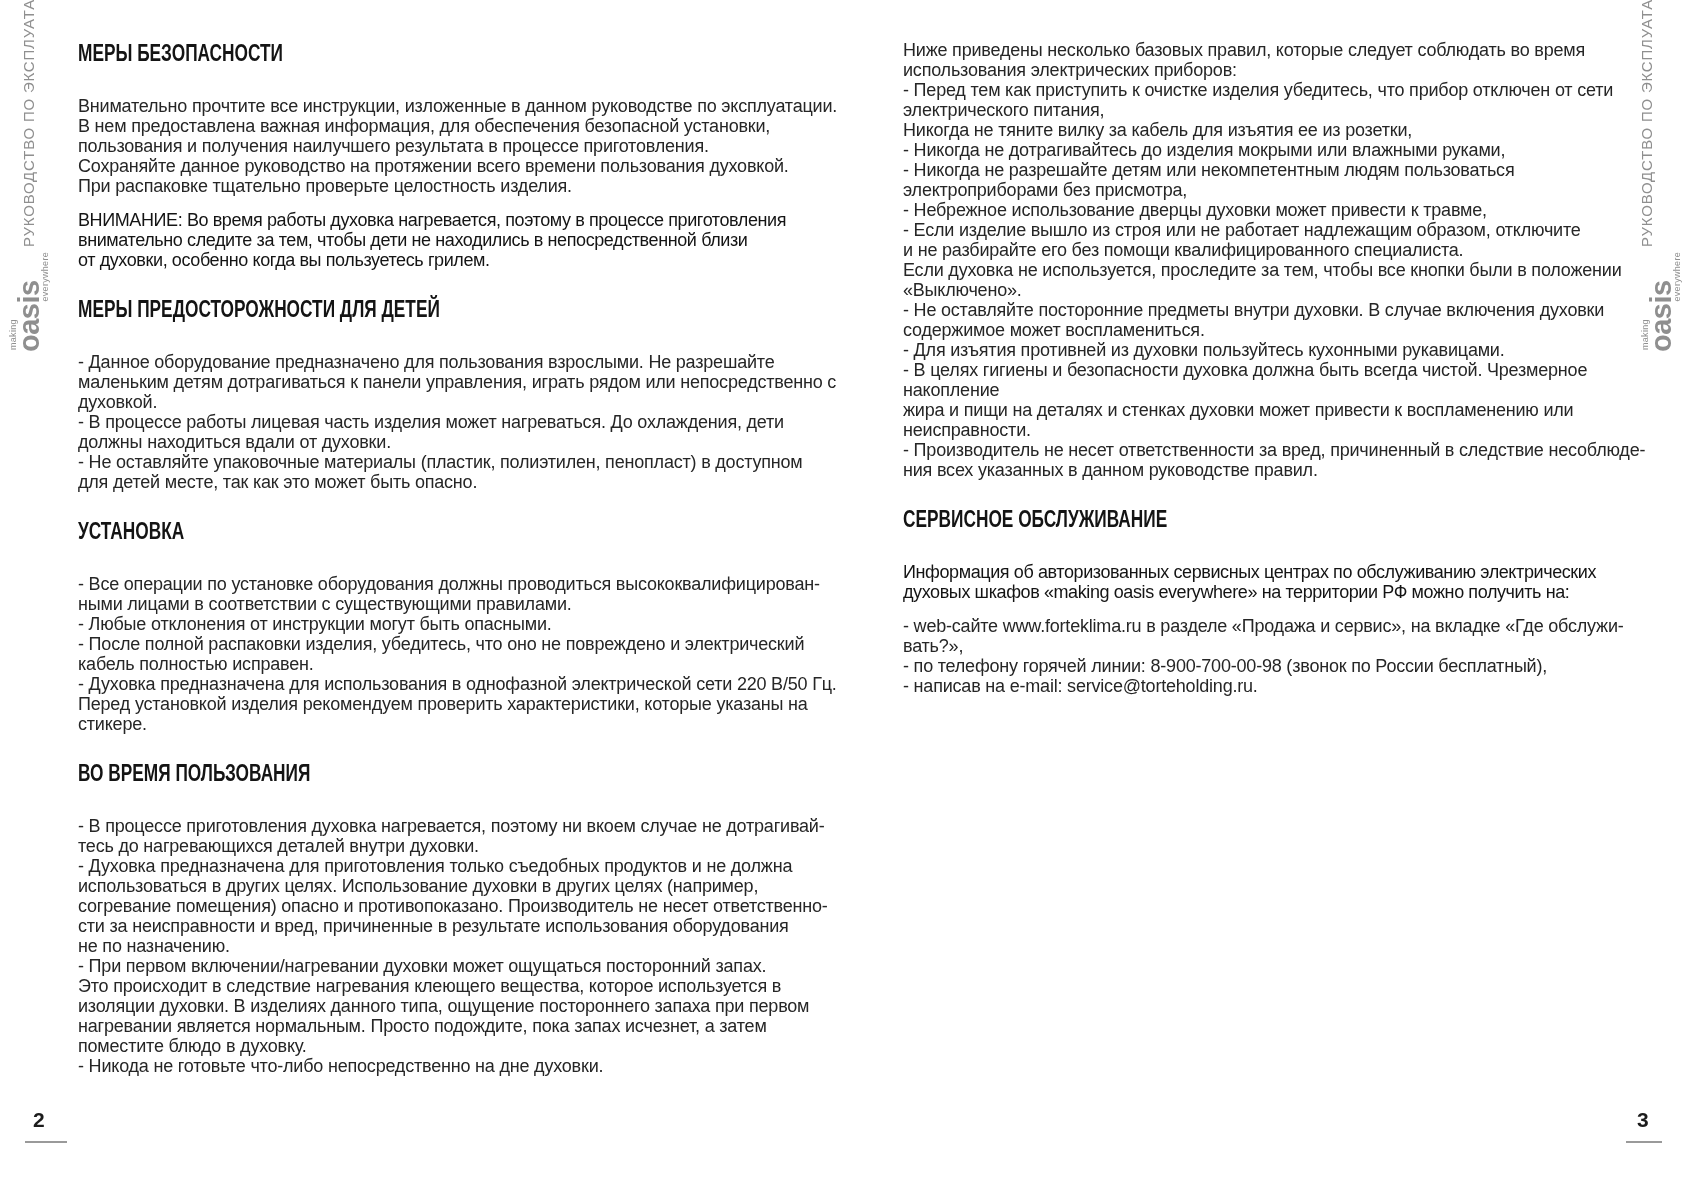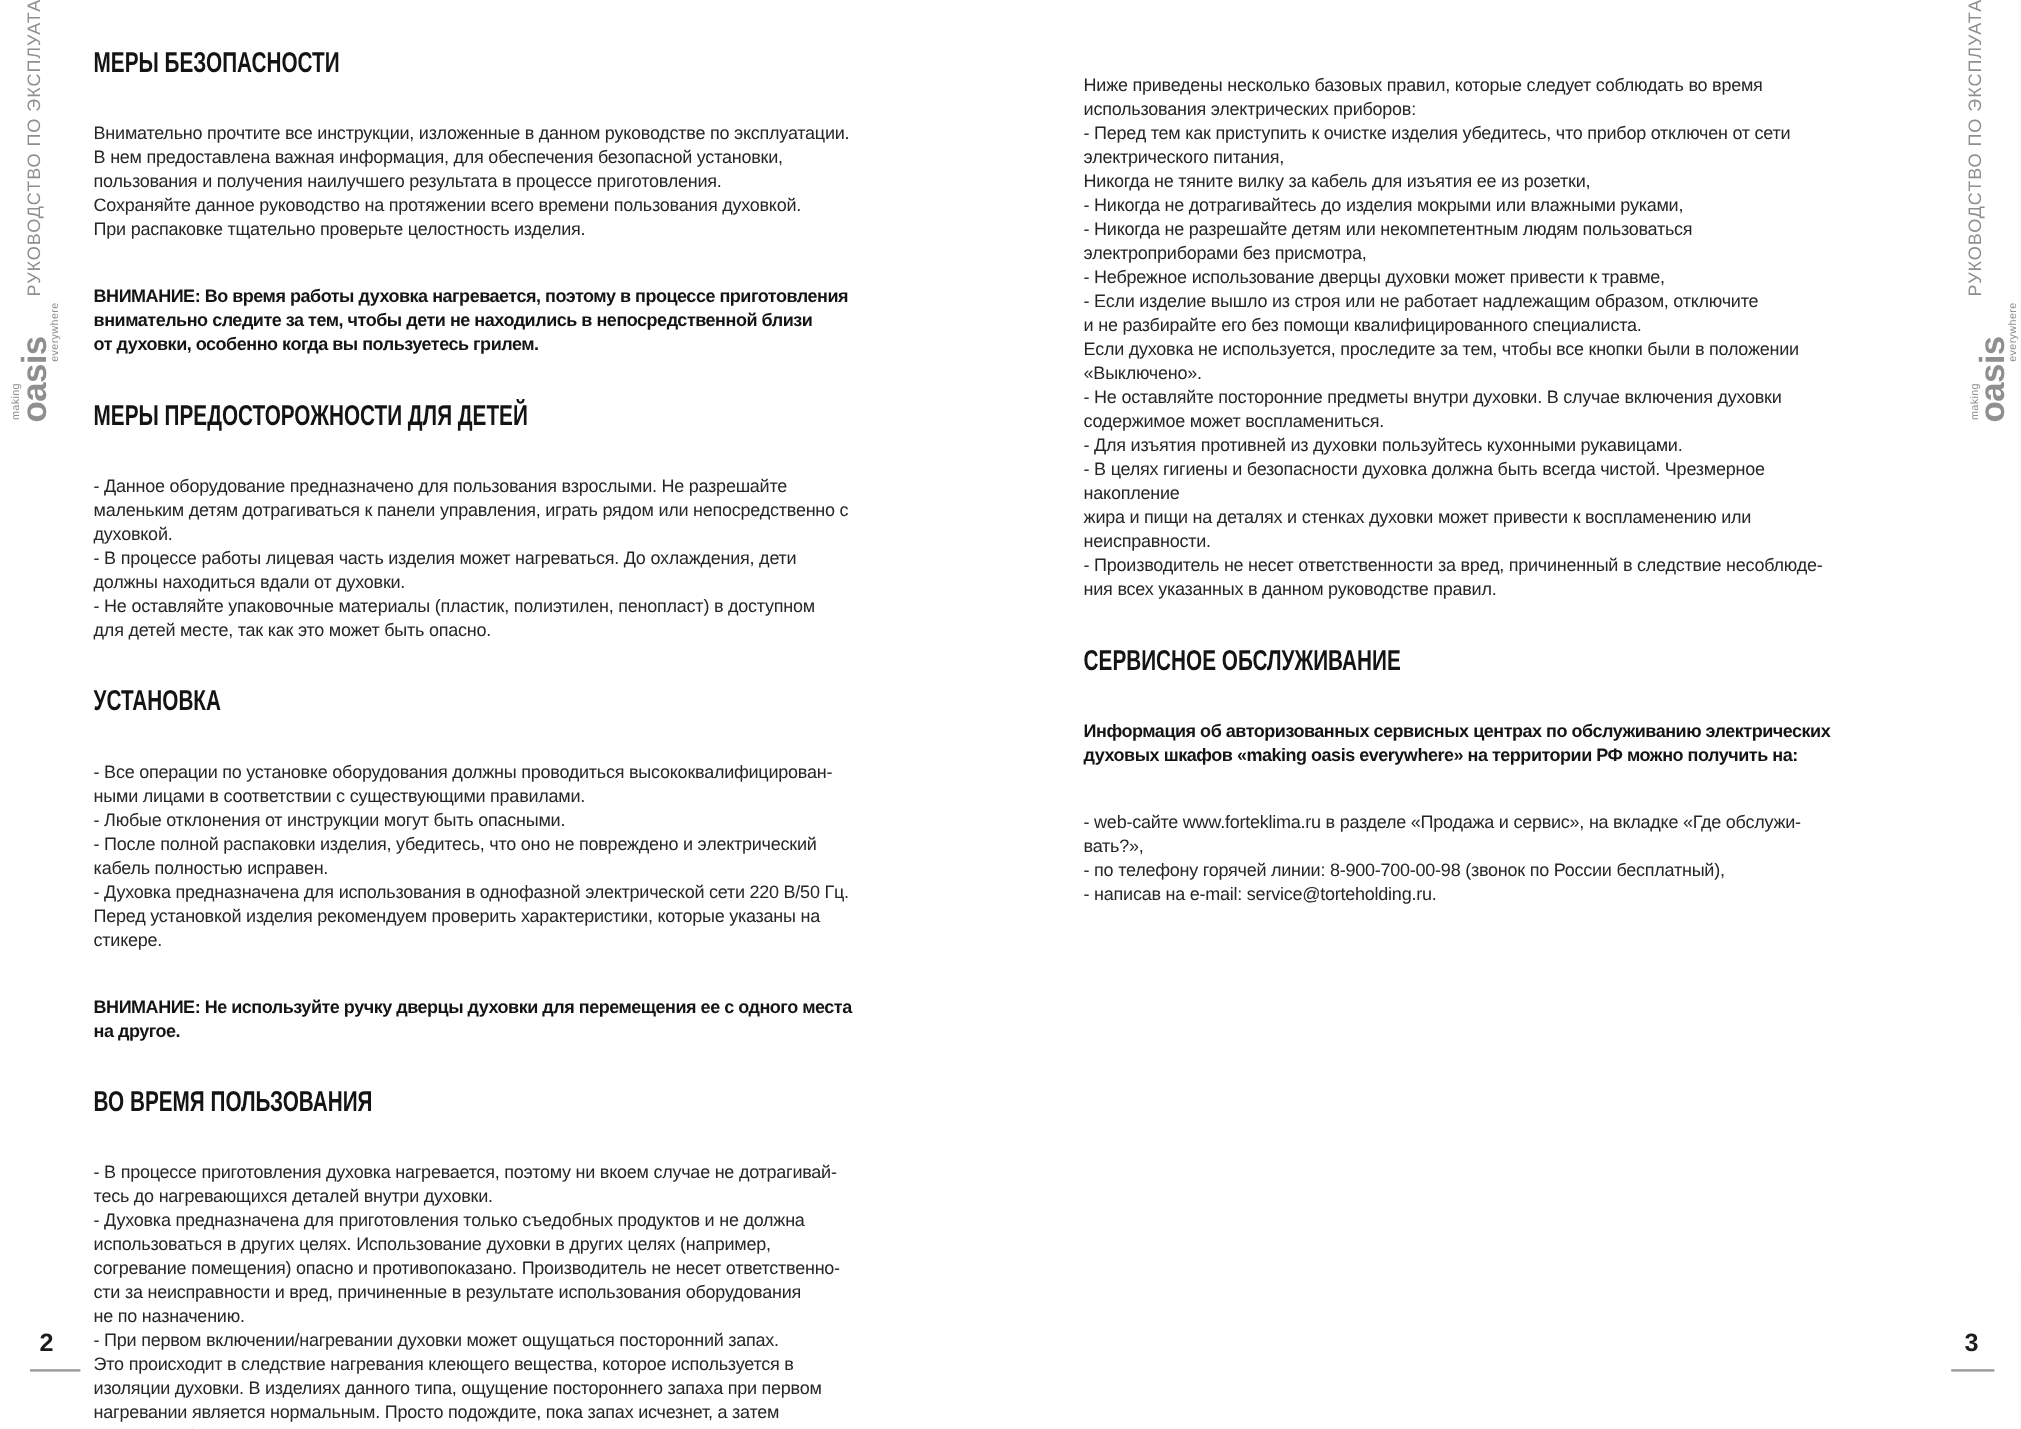--- a/index.html
+++ b/index.html
@@ -29,28 +29,28 @@
     margin: 26px 0 30px 0;
     letter-spacing: 0;
     transform: scaleX(0.72);
     transform-origin: left center;
     white-space: pre;
     line-height: 26px;
   }
   .sec-heading:first-child { margin-top: 14px; }
 
   .para {
-    font-size: 15px;
+    font-size: 18px;
     line-height: 20px;
-    margin: 36px 0;
+    margin: 14px 0;
     white-space: pre;
     letter-spacing: -0.2px;
   }
   .para.bold {
-    font-weight: bold;
+    font-weight: normal;
     color: #141414;
     letter-spacing: -0.4px;
   }
 
   
   .page-number {
     position: absolute;
     font-size: 21px;
     font-weight: bold;
     color: #1c1c1c;
@@ -139,22 +139,20 @@
 для детей месте, так как это может быть опасно.</p>
       <h2 class="sec-heading">УСТАНОВКА</h2>
       <p class="para">- Все операции по установке оборудования должны проводиться высококвалифицирован-
 ными лицами в соответствии с существующими правилами.
 - Любые отклонения от инструкции могут быть опасными.
 - После полной распаковки изделия, убедитесь, что оно не повреждено и электрический
 кабель полностью исправен.
 - Духовка предназначена для использования в однофазной электрической сети 220 В/50 Гц.
 Перед установкой изделия рекомендуем проверить характеристики, которые указаны на
 стикере.</p>
-      <p class="para bold">ВНИМАНИЕ: Не используйте ручку дверцы духовки для перемещения ее с одного места
-на другое.</p>
       <h2 class="sec-heading">ВО ВРЕМЯ ПОЛЬЗОВАНИЯ</h2>
       <p class="para">- В процессе приготовления духовка нагревается, поэтому ни вкоем случае не дотрагивай-
 тесь до нагревающихся деталей внутри духовки.
 - Духовка предназначена для приготовления только съедобных продуктов и не должна
 использоваться в других целях. Использование духовки в других целях (например,
 согревание помещения) опасно и противопоказано. Производитель не несет ответственно-
 сти за неисправности и вред, причиненные в результате использования оборудования
 не по назначению.
 - При первом включении/нагревании духовки может ощущаться посторонний запах.
 Это происходит в следствие нагревания клеющего вещества, которое используется в

